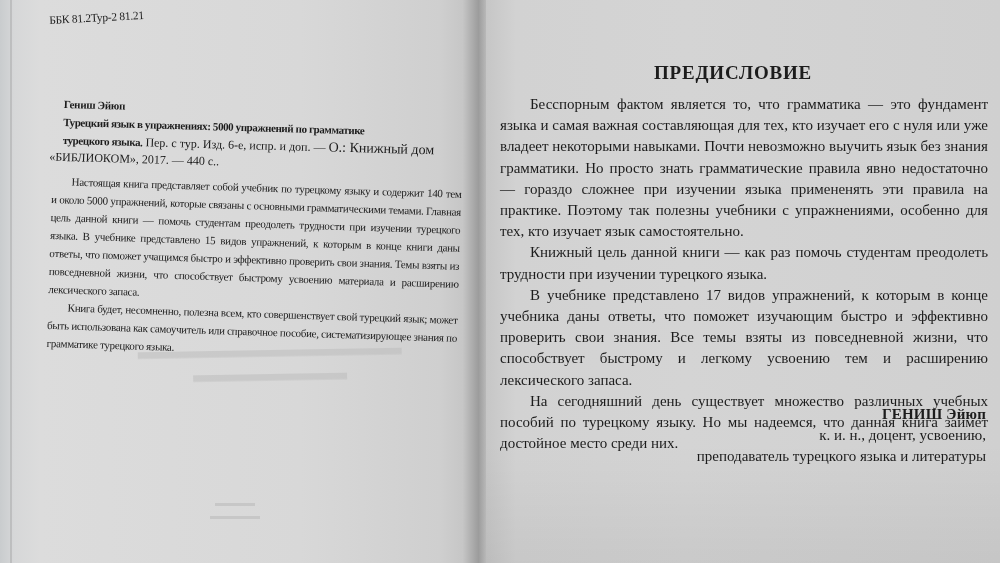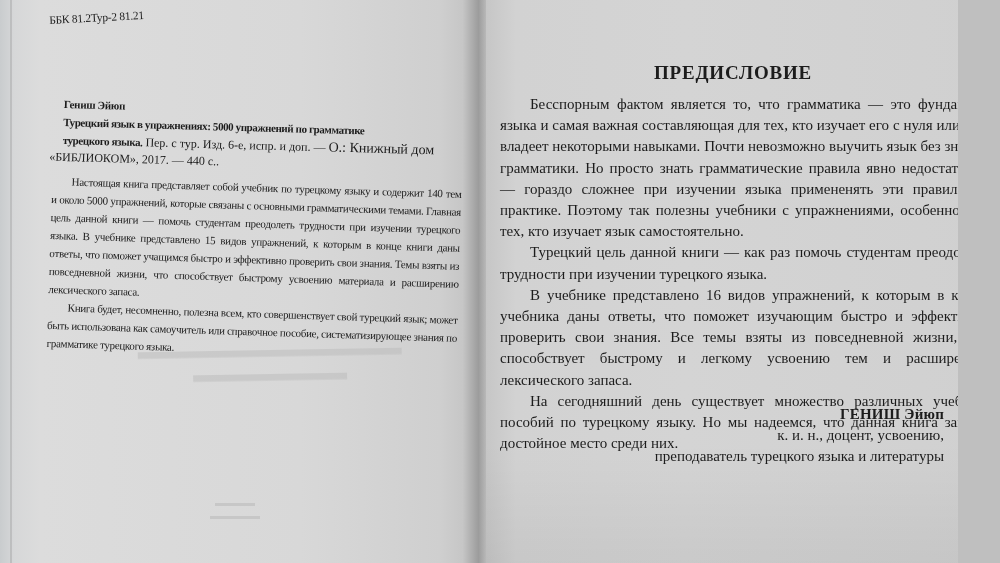--- a/index.html
+++ b/index.html
@@ -36,21 +36,21 @@
     .gutter {
       position: absolute;
       left: 462px; top: 0;
       width: 30px; height: 563px;
       background: linear-gradient(90deg, #c8c8c8 0%, #b0b0b0 30%, #9c9c9c 55%, #b8b8b8 80%, #cbcbcb 100%);
     }
     
     .page-right {
       position: absolute;
       left: 486px; top: 0;
-      width: 472px; height: 563px;
+      width: 514px; height: 563px;
       background: linear-gradient(90deg, #c6c6c6 0px, #d2d2d2 30px, #d4d4d4 200px, #d0d0d0 514px);
       overflow: hidden;
     }
     .page-right::after {
       content: "";
       position: absolute;
       left: 0; right: 0; bottom: 0; height: 120px;
       background: linear-gradient(180deg, rgba(0,0,0,0) 0%, rgba(0,0,0,0.05) 100%);
     }
 
@@ -187,22 +187,22 @@
     <div class="ghost-footer">▬▬▬▬▬<br>▬▬▬▬</div>
   </div>
 
   <div class="gutter"></div>
 
   <div class="page-right">
     <div class="preface-title">ПРЕДИСЛОВИЕ</div>
 
     <div class="preface-body">
       <p>Бесспорным фактом является то, что грамматика — это фундамент языка и самая важная составляющая для тех, кто изучает его с нуля или уже владеет некоторыми навыками. Почти невозможно выучить язык без знания грамматики. Но просто знать грамматические правила явно недостаточно — гораздо сложнее при изучении языка примененять эти правила на практике. Поэтому так полезны учебники с упражнениями, особенно для тех, кто изучает язык самостоятельно.</p>
-      <p>Турецкий цель данной книги — как раз помочь студентам преодолеть трудности при изучении турецкого языка.</p>
-      <p>В учебнике представлено 16 видов упражнений, к которым в конце учебника даны ответы, что поможет изучающим быстро и эффективно проверить свои знания. Все темы взяты из повседневной жизни, что способствует быстрому и легкому усвоению тем и расширению лексического запаса.</p>
+      <p>Книжный цель данной книги — как раз помочь студентам преодолеть трудности при изучении турецкого языка.</p>
+      <p>В учебнике представлено 17 видов упражнений, к которым в конце учебника даны ответы, что поможет изучающим быстро и эффективно проверить свои знания. Все темы взяты из повседневной жизни, что способствует быстрому и легкому усвоению тем и расширению лексического запаса.</p>
       <p>На сегодняшний день существует множество различных учебных пособий по турецкому языку. Но мы надеемся, что данная книга займет достойное место среди них.</p>
     </div>
 
     <div class="signature">
       <div class="sig-name">ГЕНИШ Эйюп</div>
       <div>к. и. н., доцент, усвоению,</div>
       <div>преподаватель турецкого языка и литературы</div>
     </div>
   </div>
 

